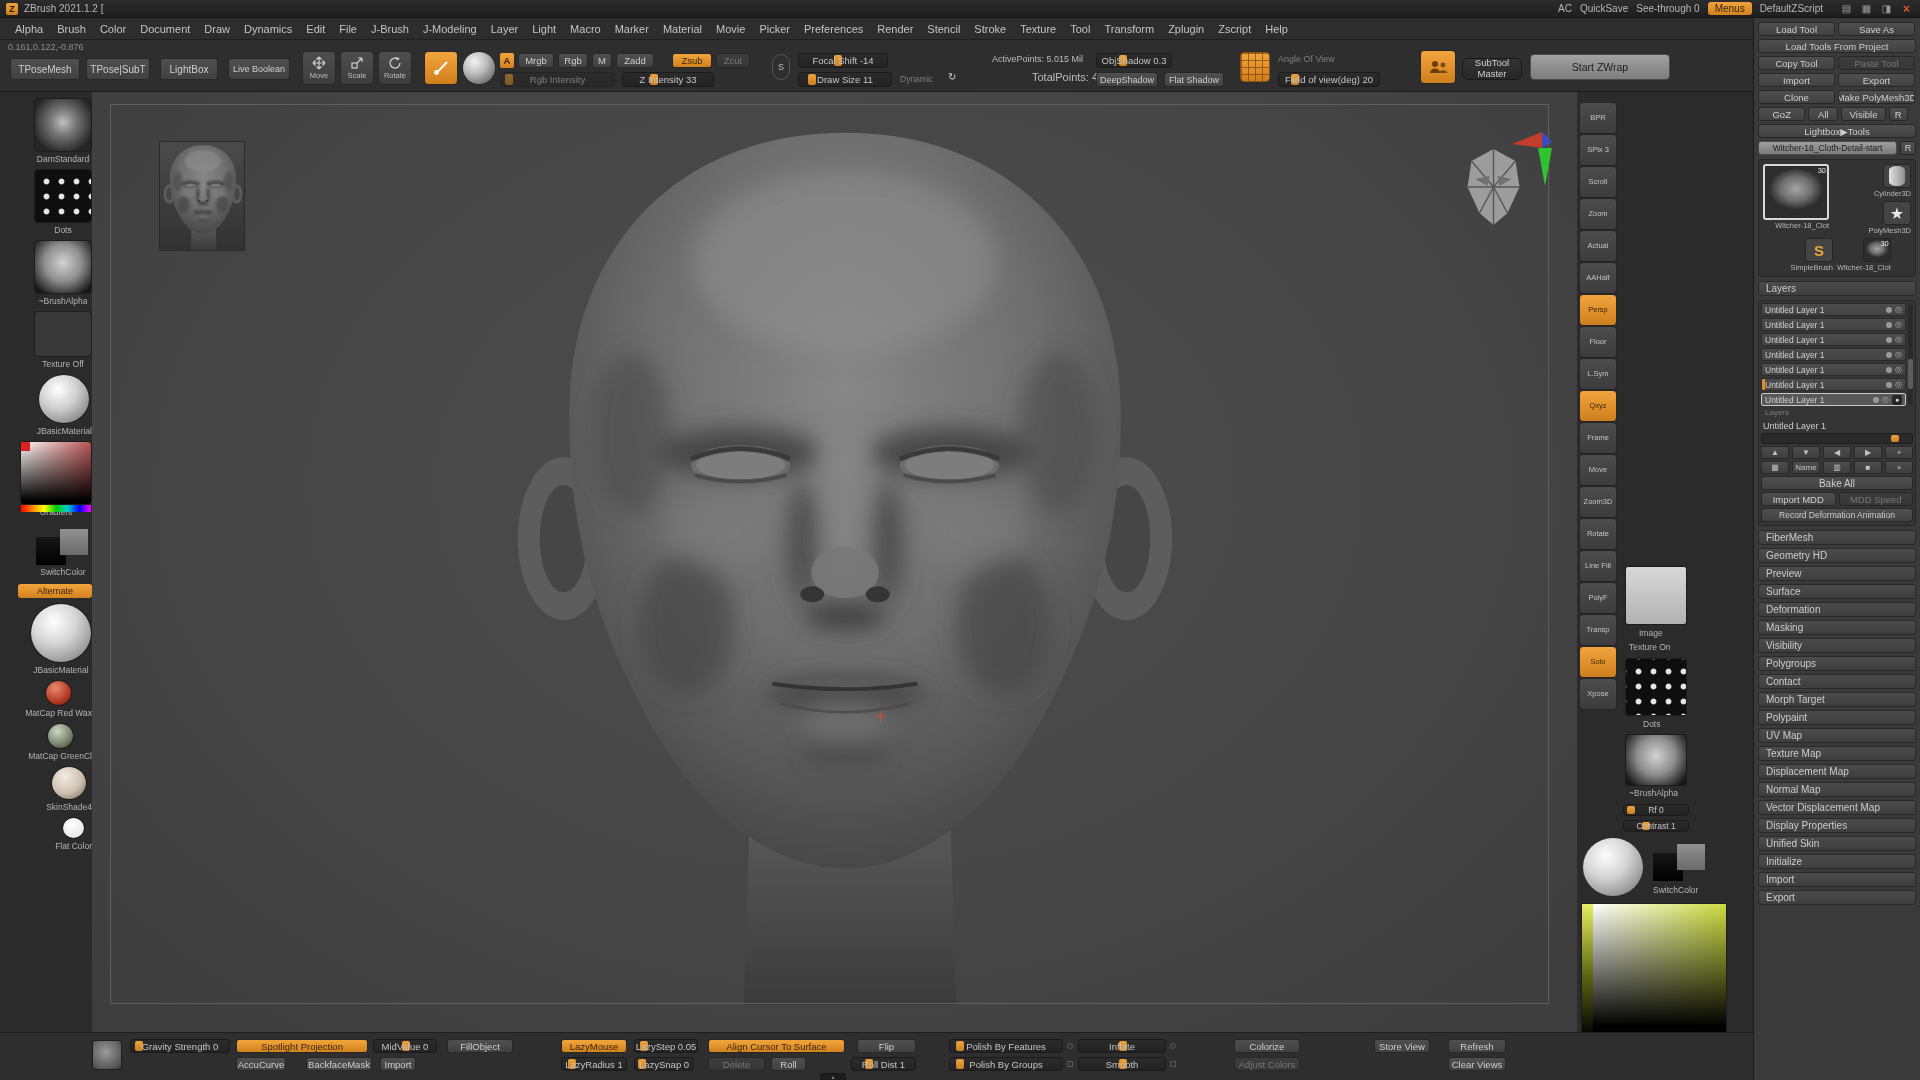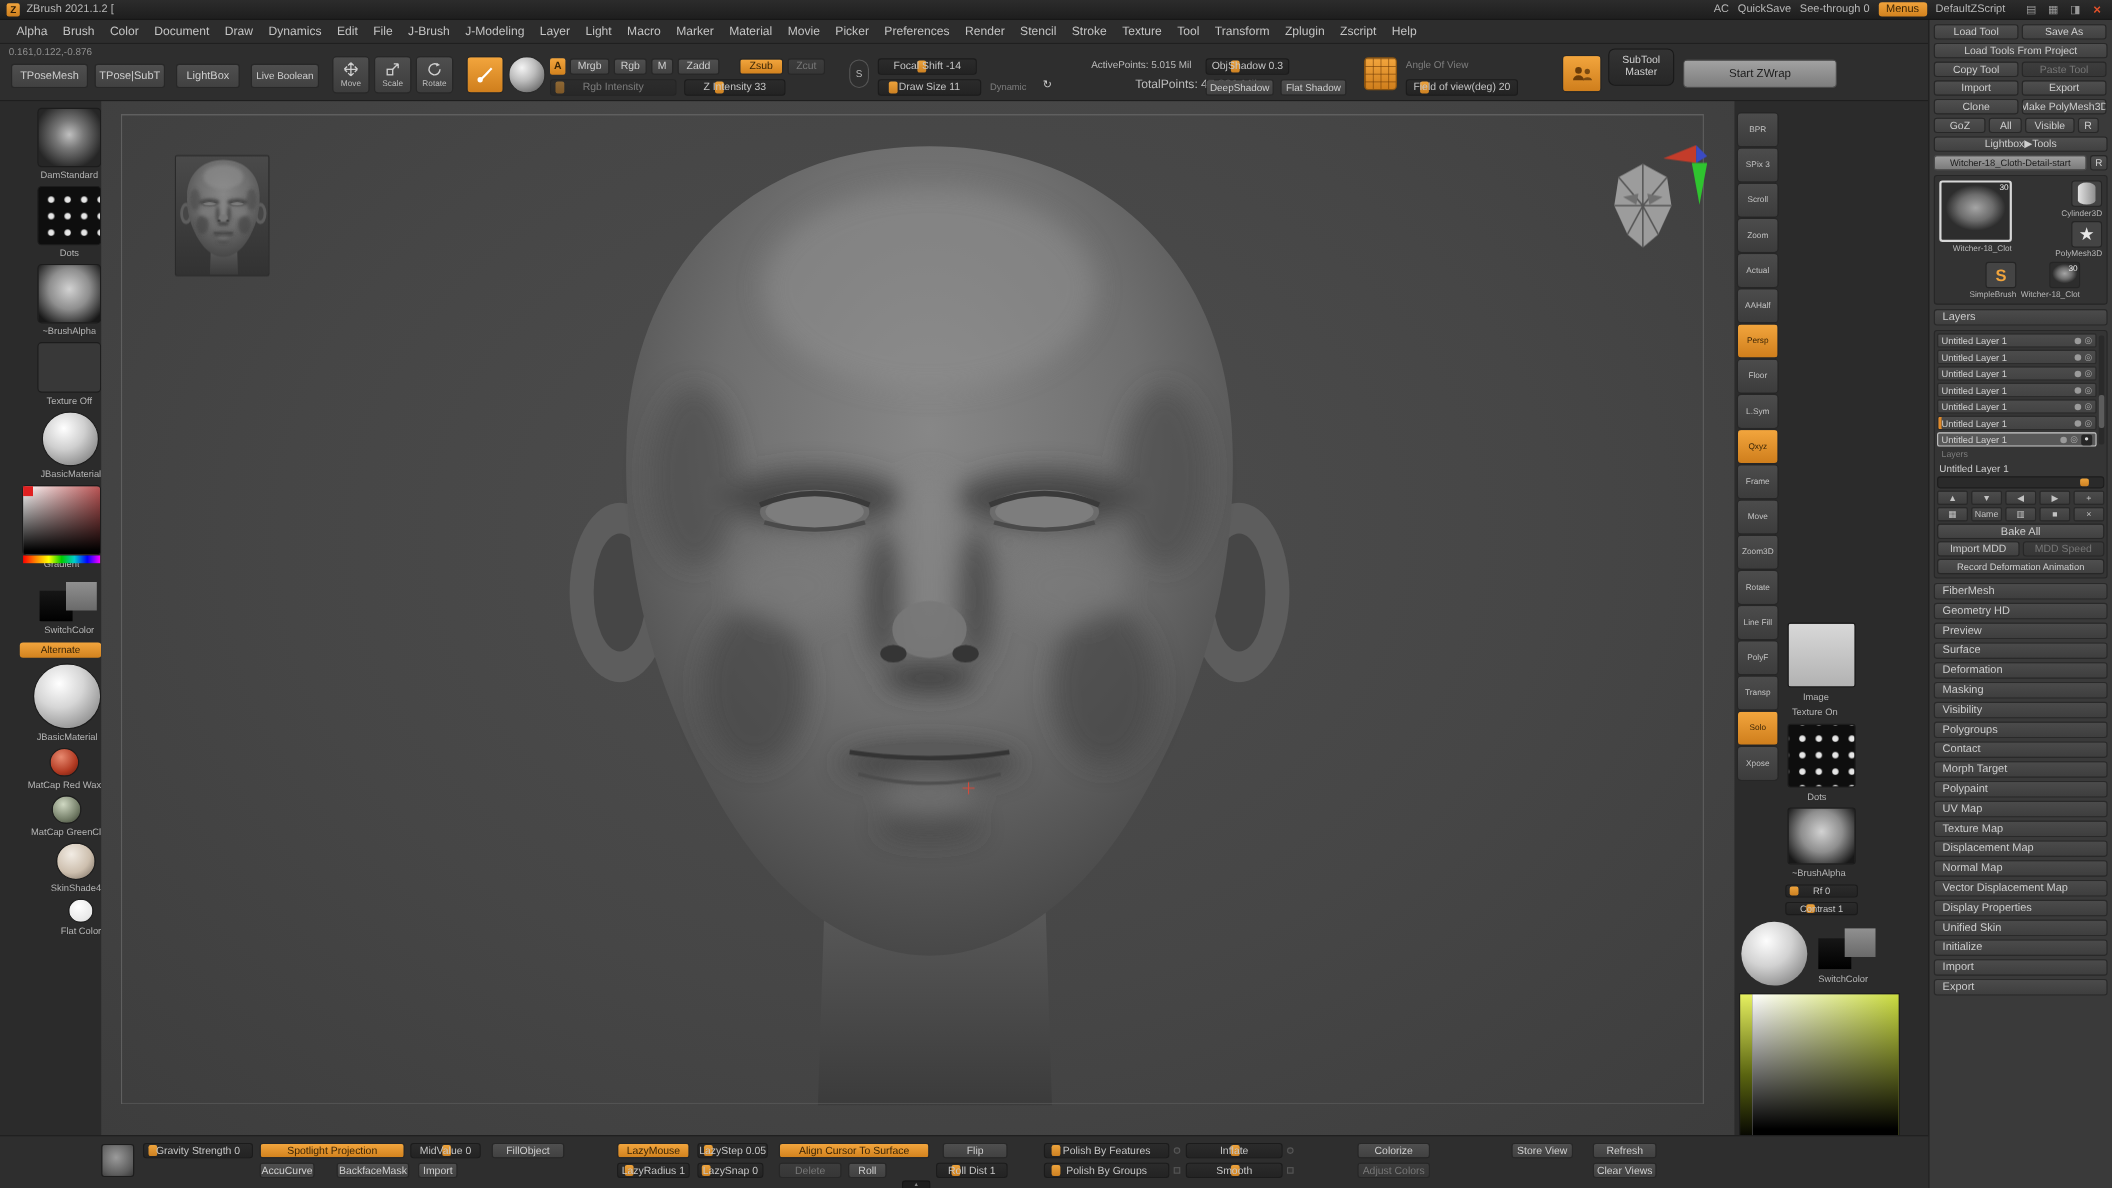--- a/index.html
+++ b/index.html
@@ -341,21 +341,21 @@
       </div>
 
     <div class="icon-btn" style="left:1420px;top:10px;width:36px;height:34px" data-state="active">
       <svg width="20" height="16" viewBox="0 0 20 16">
           <circle cx="7" cy="5" r="3" fill="#6b3c08"></circle>
           <path d="M2 14 a5 4.5 0 0 1 10 0 z" fill="#6b3c08"></path>
           <circle cx="15" cy="6" r="2.4" fill="#7a4a10"></circle>
           <path d="M11 14 a4.3 3.6 0 0 1 8.4 0 z" fill="#7a4a10"></path>
         </svg>
     </div>
-    <div class="btn-dark" style="position:absolute;left:1462px;top:4px;width:60px;height:34px;border-radius:6px">SubTool Master</div>
+    <div class="btn-dark" style="position:absolute;left:1462px;top:18px;width:60px;height:22px;border-radius:6px">SubTool Master</div>
     <div class="btn-light" style="position:absolute;left:1530px;top:14px;width:140px;height:26px;border-radius:4px">Start ZWrap</div>
   </div>
 
   <div class="left-dock">
 
       <div class="ld-item" data-kind="brush">
         <div class="thumb"></div>
         <div class="ld-label">DamStandard</div>
       </div>
 

